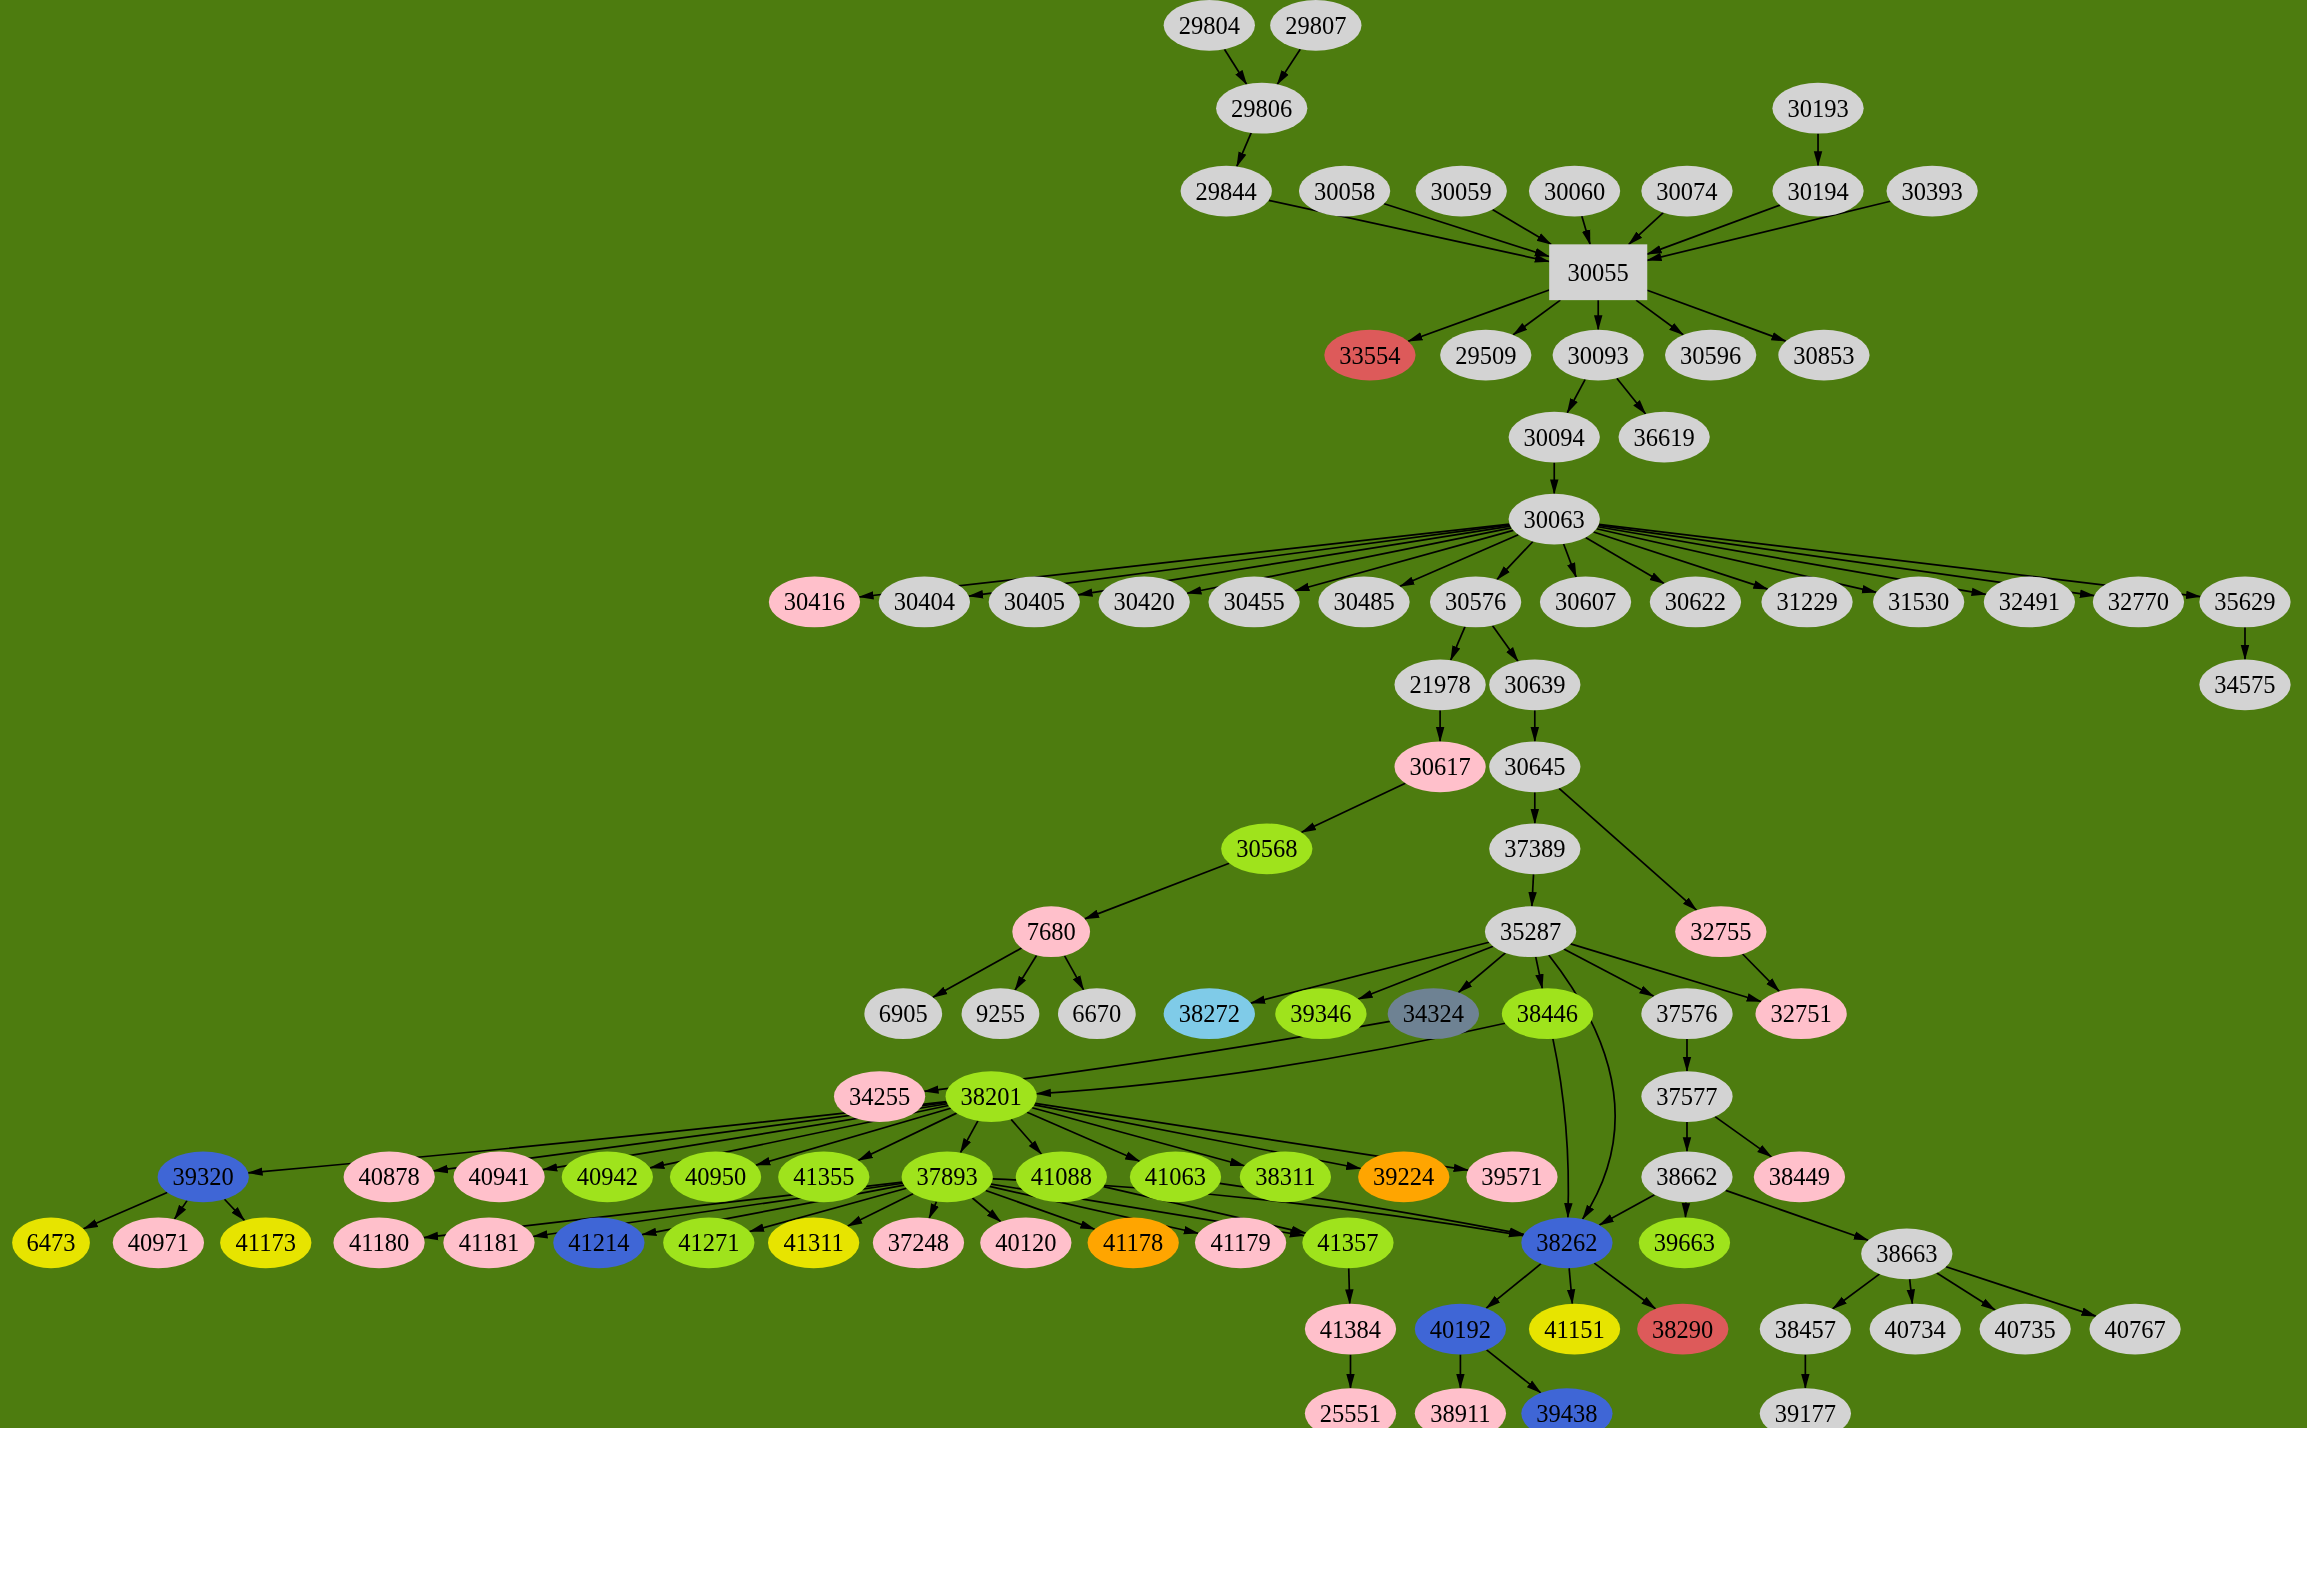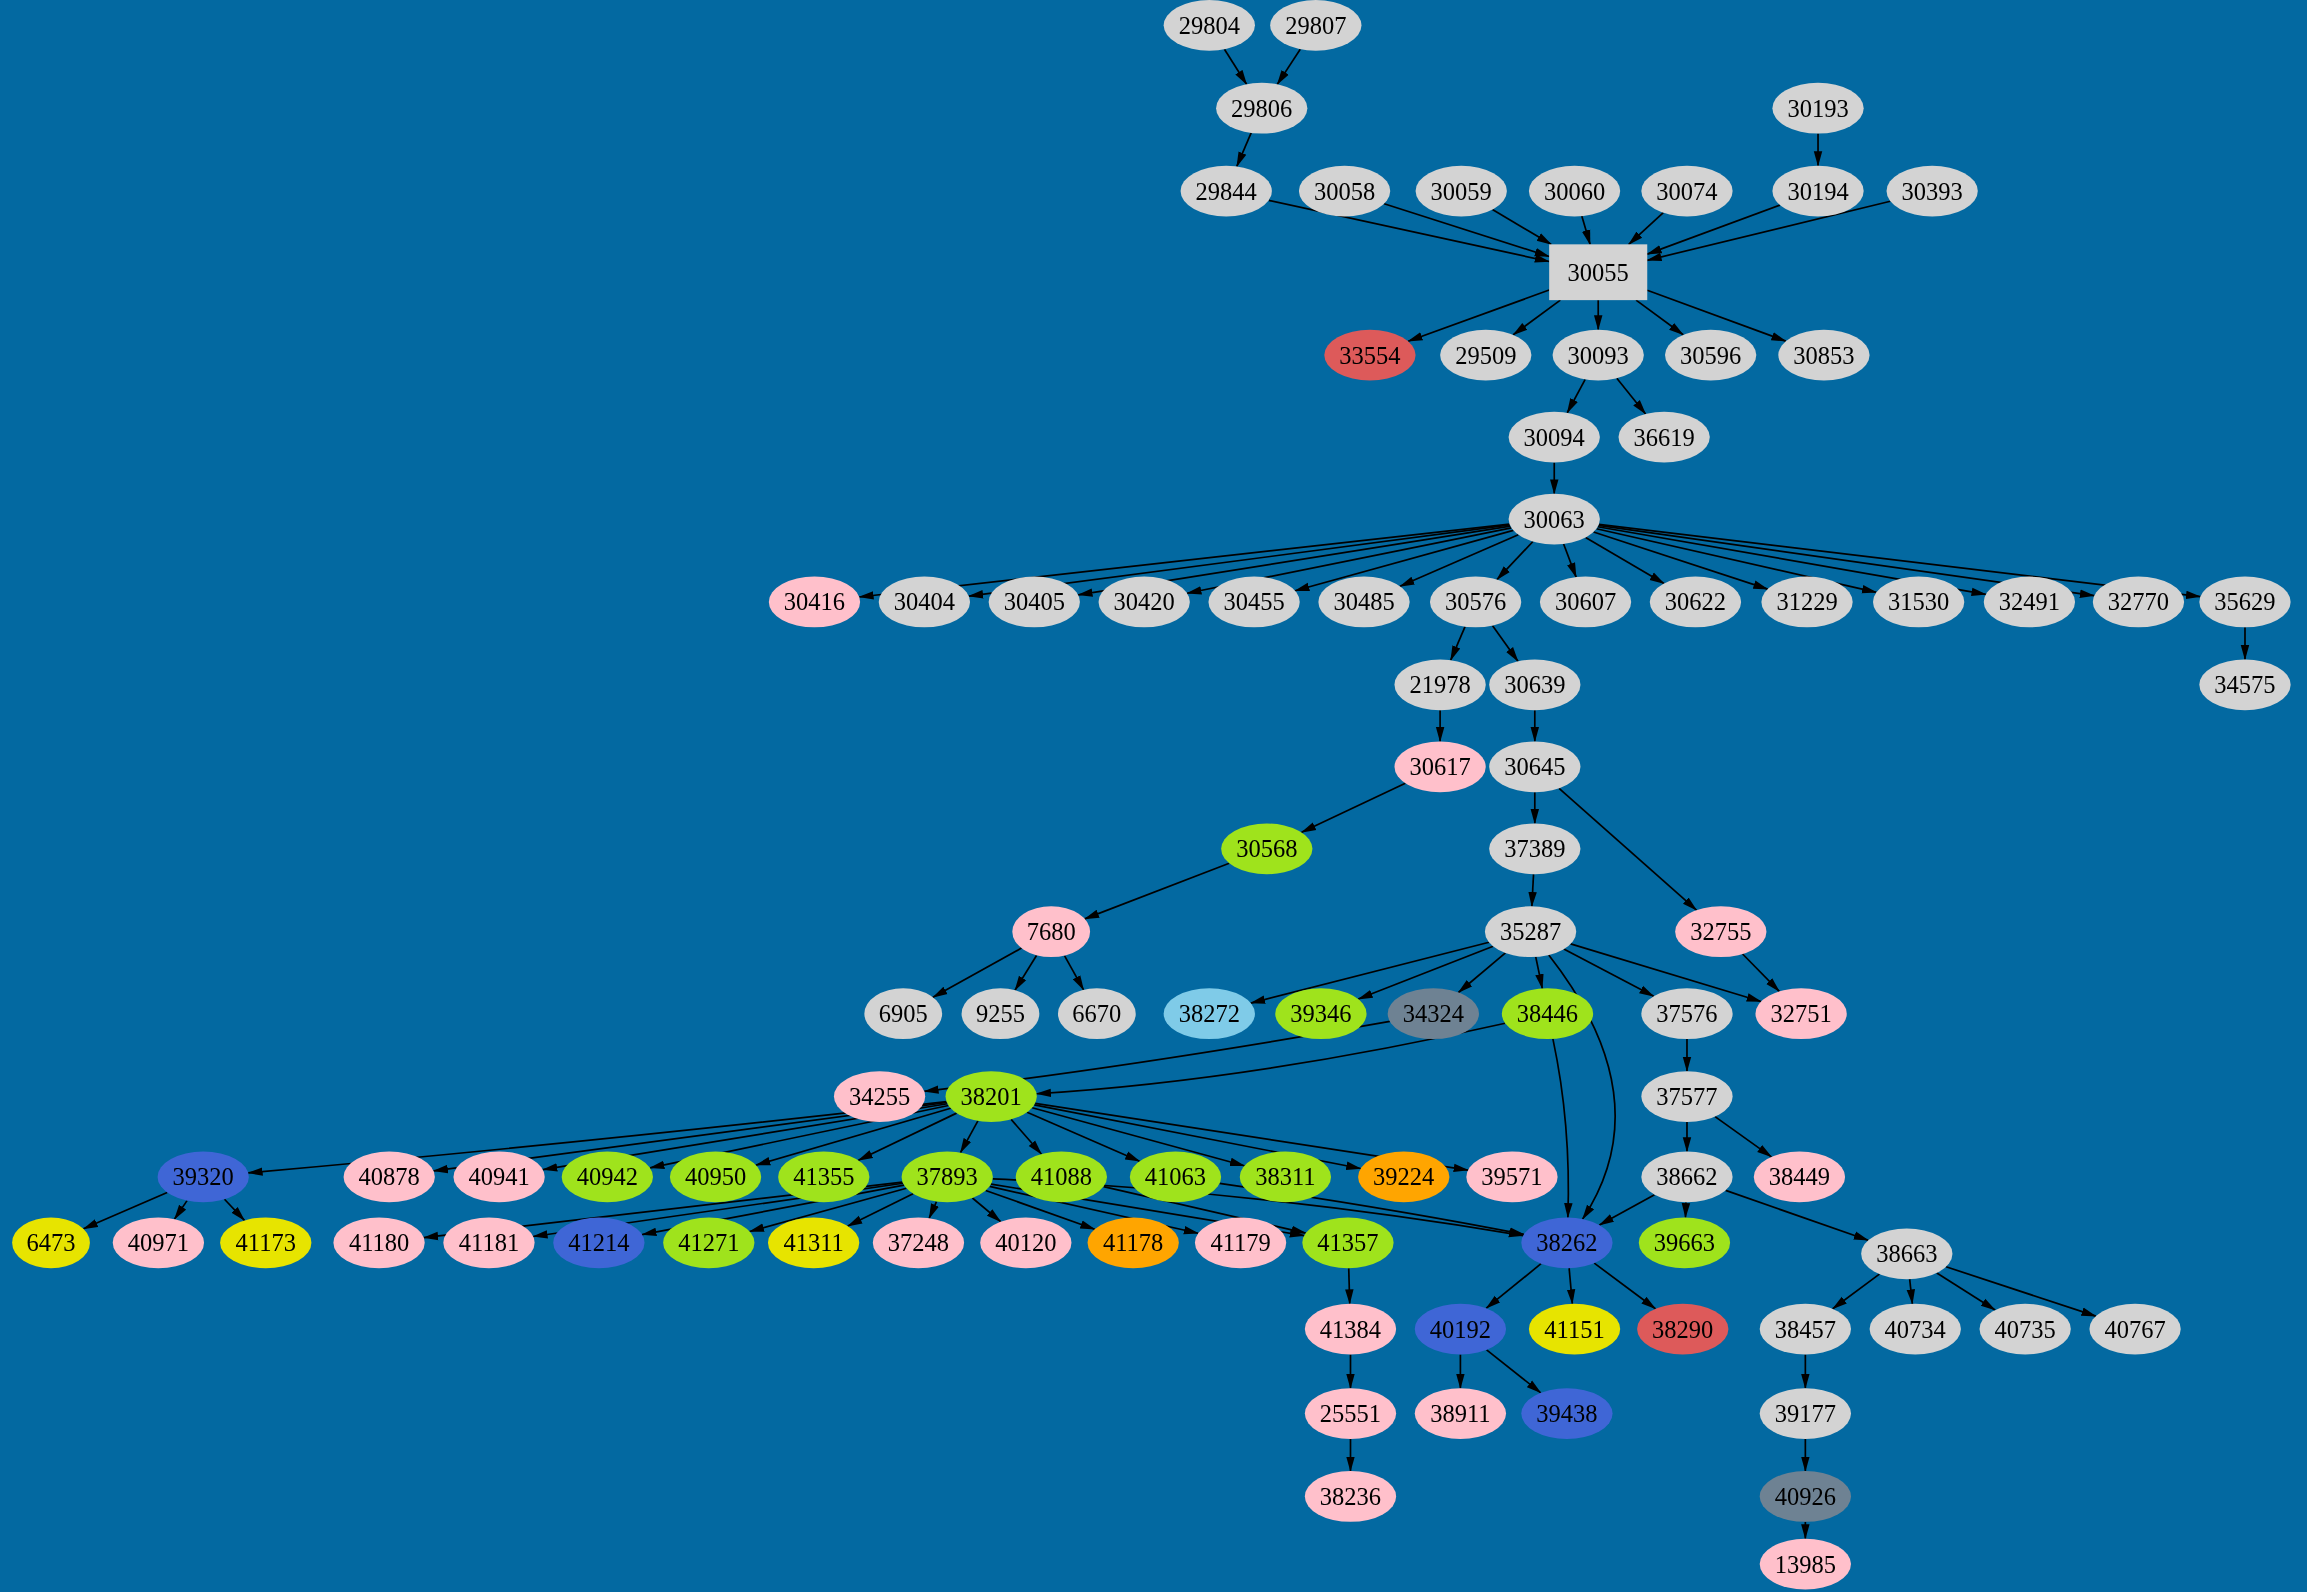--- a/index.html
+++ b/index.html
@@ -1,16 +1,16 @@
 <!DOCTYPE html>
 <html style="font-size:13.5px"><head>
 <meta charset="utf-8">
 <style>
   html,body{margin:0;padding:0;background:#ffffff;}
-  #stage{width:2307px;height:1592px;position:relative;background:#0369a1;}
+  #stage{width:2307px;height:1428px;position:relative;background:#4d7c0f;}
   svg{display:block;}
   .edge{stroke:#000000;stroke-width:2;fill:none;}
   .node-label{font-family:"Liberation Serif","DejaVu Serif",serif;font-size:29px;fill:#000;
     text-anchor:middle;pointer-events:none;}
   .node-shape{stroke:none;}
   g.node{cursor:pointer;}
 </style>
 </head>
 <body>
 

